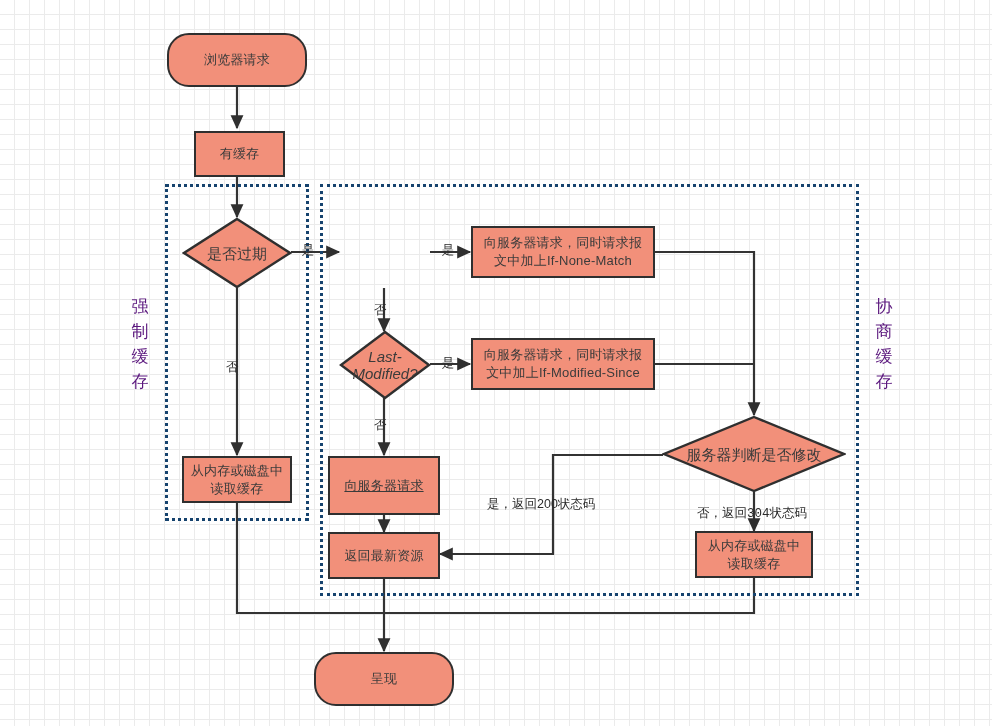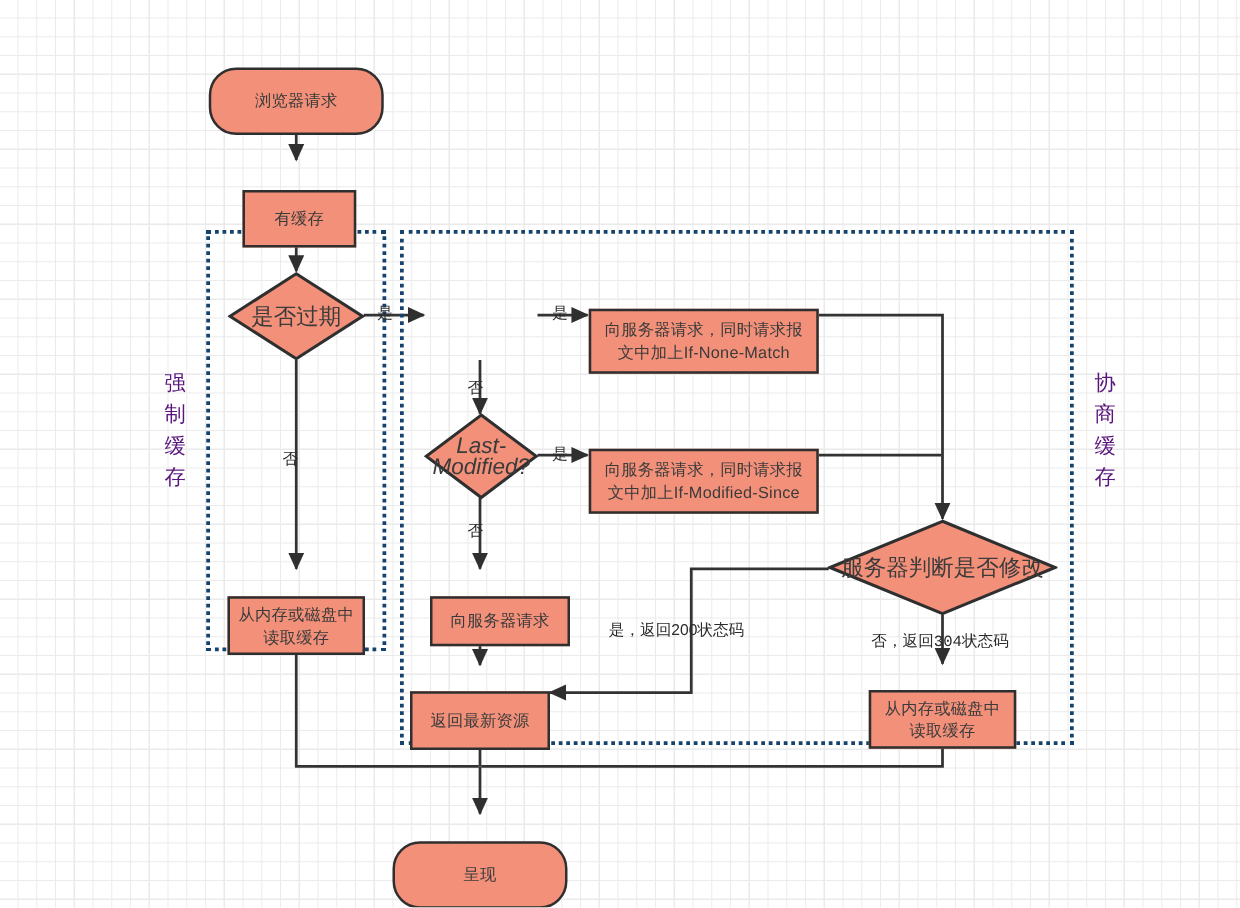--- a/index.html
+++ b/index.html
@@ -36,21 +36,20 @@
     position: absolute;
     box-sizing: border-box;
     display: flex;
     align-items: center;
     justify-content: center;
     text-align: center;
     color: #3b3b3b;
     font-size: 13px;
     line-height: 18px;
     letter-spacing: 0.2px;
-    margin-top: 21px;
   }
   .rect {
     background: #f2907a;
     border: 2px solid #2f2f2f;
   }
   .terminator {
     background: #f2907a;
     border: 2px solid #2f2f2f;
     border-radius: 22px;
   }
@@ -64,21 +63,21 @@
   }
   .diamond-wrap .dlabel {
     position: absolute;
     left: 0; top: 0;
     width: 100%; height: 100%;
     display: flex;
     align-items: center;
     justify-content: center;
     text-align: center;
     color: #3b3b3b;
-    font-size: 18px;
+    font-size: 15px;
     line-height: 17px;
     pointer-events: none;
   }
   
   .region {
     position: absolute;
     box-sizing: border-box;
     border: 3px dotted #16436e;
     background: transparent;
   }
@@ -217,21 +216,21 @@
     </div>
   </div>
 
   <div class="node rect" style="left:182px; top:456px; width:110px; height:47px;">
     <div>
       <div>从内存或磁盘中</div>
       <div>读取缓存</div>
     </div>
   </div>
 
-  <div class="node rect" style="left:344px; top:456px; width:112px; height:40px;">
+  <div class="node rect" style="left:328px; top:456px; width:112px; height:59px;text-decoration:underline;">
     <span>向服务器请求</span>
   </div>
 
   <div class="node rect" style="left:328px; top:532px; width:112px; height:47px;">
     <span>返回最新资源</span>
   </div>
 
   <div class="diamond-wrap" style="left:662px; top:415px; width:184px; height:78px;">
     <svg class="dshape" viewBox="0 0 184 78" preserveAspectRatio="none">
       <polygon points="92,2 182,39 92,76 2,39" fill="#f2907a" stroke="#2f2f2f" stroke-width="2.4"></polygon>

